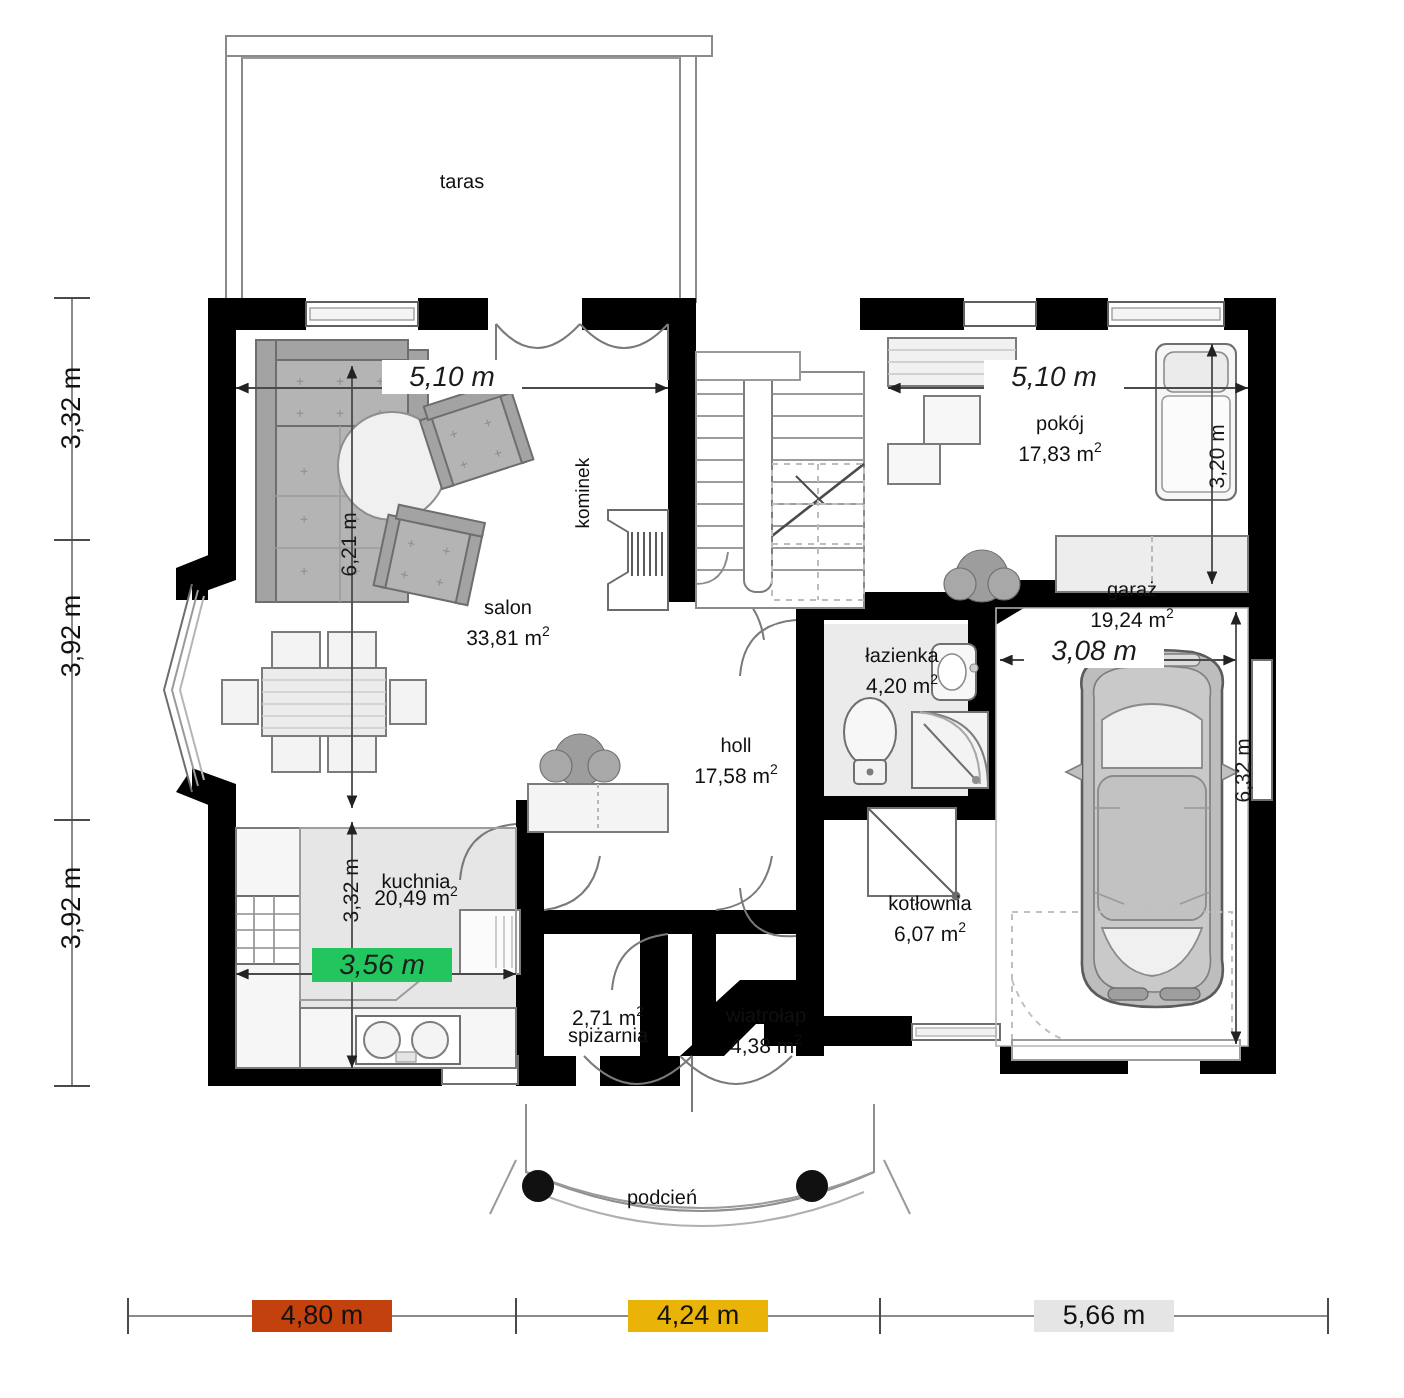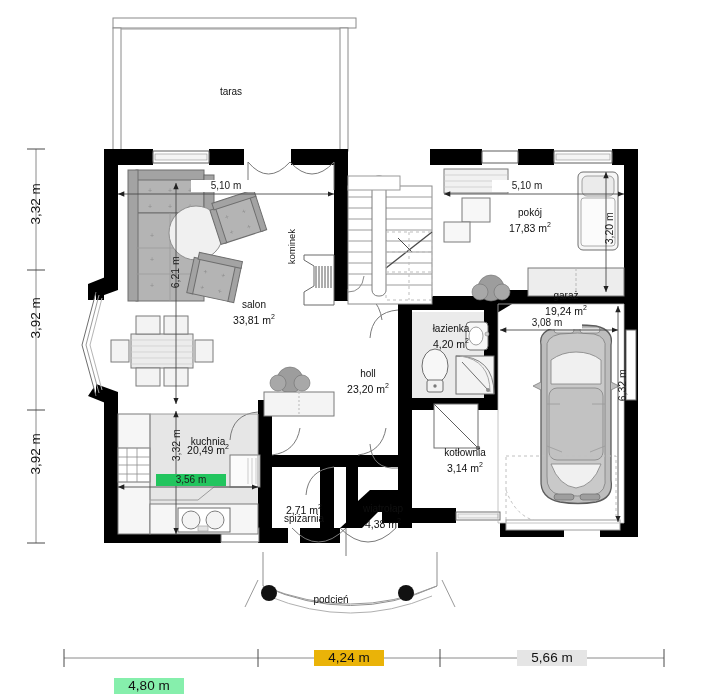--- a/index.html
+++ b/index.html
@@ -4,21 +4,21 @@
 <style>
   html,body{margin:0;padding:0;background:#ffffff;}
   body{width:702px;height:699px;position:relative;overflow:hidden;
        font-family:"Liberation Sans","DejaVu Sans",sans-serif;color:#111;}
   #plan{position:absolute;left:0;top:0;width:702px;height:699px;}
   .lbl{position:absolute;text-align:center;line-height:1.18;white-space:nowrap;
        font-family:"Liberation Sans","DejaVu Sans",sans-serif;color:#101010;}
   .room-name{font-size:10px;}
   .room-area{font-size:10.5px;}
   .room-area sup{font-size:7px;vertical-align:super;}
-  .dim{font-size:10px;color:#1b1b1b;}
+  .dim{font-size:14px;color:#1b1b1b;font-style:italic;}
   .dimv{font-size:10.5px;color:#1b1b1b;transform-origin:50% 50%;}
   .rot90{transform:rotate(-90deg);}
   .tiny{font-size:9.5px;}
   .outside{font-size:10px;}
   .dimbig{font-size:13.5px;color:#111;}
 </style>
 </head>
 <body>
 
 <svg id="plan" viewBox="0 0 702 699" xmlns="http://www.w3.org/2000/svg">
@@ -494,31 +494,31 @@
   <span>2,71 m</span><sup>2</sup>
 </div>
 
 <div class="lbl room-name" style="left:340px;top:503px;width:86px;">wiatrołap</div>
 <div class="lbl room-area" style="left:340px;top:517px;width:86px;">
   <span>4,38 m</span><sup>2</sup>
 </div>
 
 <div class="lbl room-name" style="left:330px;top:368px;width:76px;">holl</div>
 <div class="lbl room-area" style="left:330px;top:382px;width:76px;">
-  <span>23,20 m</span><sup>2</sup>
+  <span>17,58 m</span><sup>2</sup>
 </div>
 
 <div class="lbl room-name" style="left:411px;top:323px;width:80px;">łazienka</div>
 <div class="lbl room-area" style="left:411px;top:337px;width:80px;">
   <span>4,20 m</span><sup>2</sup>
 </div>
 
 <div class="lbl room-name" style="left:420px;top:447px;width:90px;">kotłownia</div>
 <div class="lbl room-area" style="left:420px;top:461px;width:90px;">
-  <span>3,14 m</span><sup>2</sup>
+  <span>6,07 m</span><sup>2</sup>
 </div>
 
 <div class="lbl room-name" style="left:487px;top:207px;width:86px;">pokój</div>
 <div class="lbl room-area" style="left:487px;top:221px;width:86px;">
   <span>17,83 m</span><sup>2</sup>
 </div>
 
 <div class="lbl room-name" style="left:523px;top:290px;width:86px;">garaż</div>
 <div class="lbl room-area" style="left:523px;top:304px;width:86px;">
   <span>19,24 m</span><sup>2</sup>
@@ -530,15 +530,15 @@
 <div class="lbl dim" style="left:156px;top:474px;width:70px;background:#22c55e;">3,56 m</div>
 <div class="lbl dim" style="left:492px;top:180px;width:70px;background:#fff;">5,10 m</div>
 <div class="lbl dimv rot90" style="left:574px;top:222px;width:70px;">3,20 m</div>
 <div class="lbl dim" style="left:512px;top:317px;width:70px;background:#fff;">3,08 m</div>
 <div class="lbl dimv rot90" style="left:587px;top:379px;width:70px;">6,32 m</div>
 
 <div class="lbl dimbig rot90" style="left:6px;top:196px;width:60px;">3,32 m</div>
 <div class="lbl dimbig rot90" style="left:6px;top:310px;width:60px;">3,92 m</div>
 <div class="lbl dimbig rot90" style="left:6px;top:446px;width:60px;">3,92 m</div>
 
-<div class="lbl dimbig" style="left:114px;top:650px;width:70px;background:#86efac;margin-top:28px;">4,80 m</div>
+<div class="lbl dimbig" style="left:126px;top:650px;width:70px;background:#c2410c;">4,80 m</div>
 <div class="lbl dimbig" style="left:314px;top:650px;width:70px;background:#eab308;">4,24 m</div>
 <div class="lbl dimbig" style="left:517px;top:650px;width:70px;background:#e5e5e5;">5,66 m</div>
 
 </body></html>

